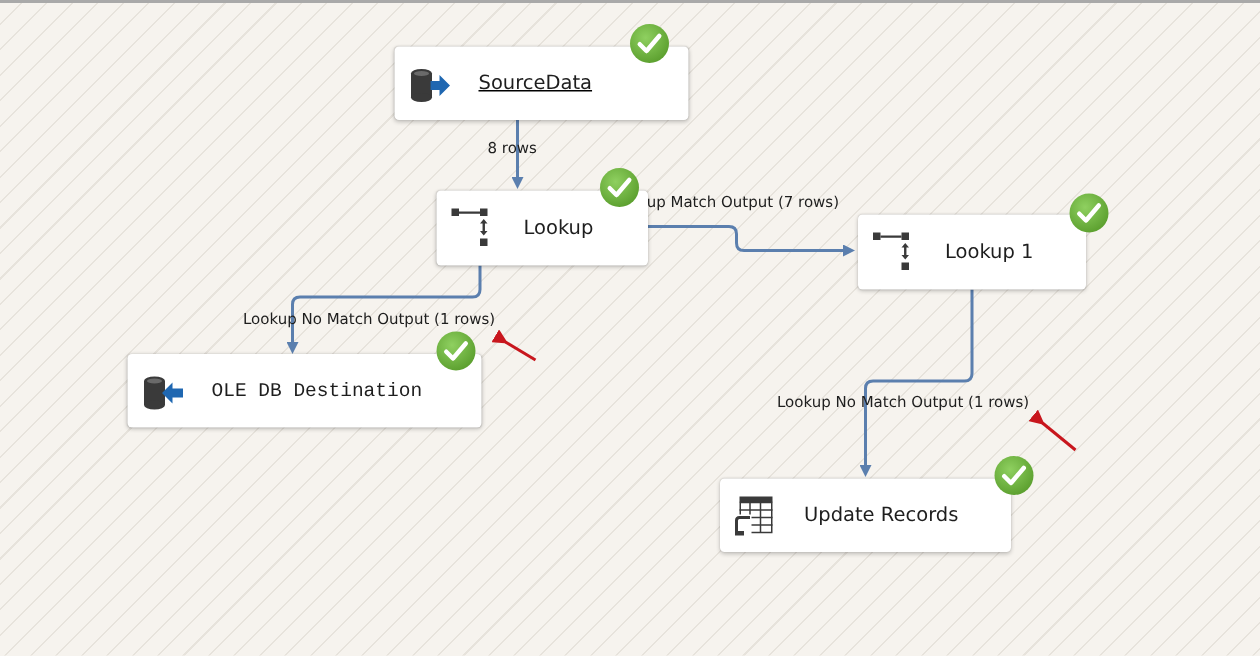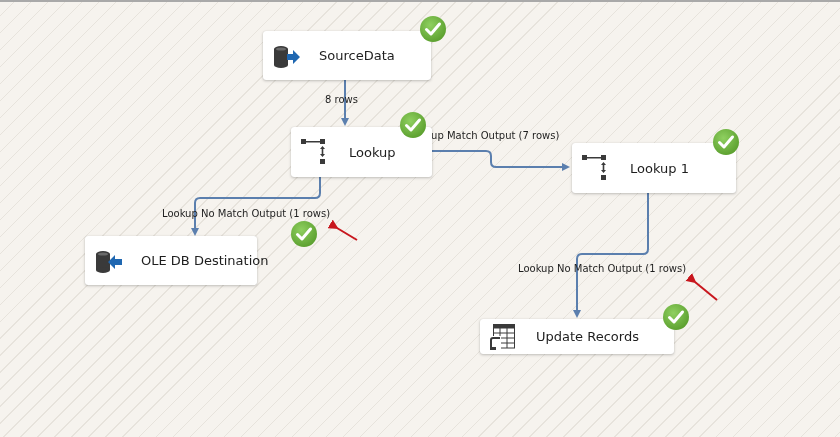--- a/index.html
+++ b/index.html
@@ -38,21 +38,21 @@
   <path d="M648,193 L648,249 Q648,254 643,254 L582,254 Q577,254 577,259 L577,314" stroke="#5b7fae" stroke-width="2" fill="none" marker-end="url(#ah)"></path>
   <line x1="357" y1="240" x2="337" y2="228" stroke="#c8161d" stroke-width="2" marker-end="url(#rah)"></line>
   <line x1="717" y1="300" x2="695" y2="282" stroke="#c8161d" stroke-width="2" marker-end="url(#rah)"></line>
 </svg>
 
 <div class="elabel" style="left:325px;top:94px;">8 rows</div>
 <div class="elabel" style="left:408px;top:130px;">Lookup Match Output (7 rows)</div>
 <div class="elabel" style="left:162px;top:208px;">Lookup No Match Output (1 rows)</div>
 <div class="elabel" style="left:518px;top:263px;">Lookup No Match Output (1 rows)</div>
 
-<div class="node" style="left:263px;top:31px;width:168px;height:49px;">
+<div class="node" style="left:263px;top:31px;width:196px;height:49px;text-decoration:underline;">
   <svg class="ico" viewBox="0 0 30 30">
     <ellipse cx="10" cy="8" rx="7" ry="3" fill="#3a3a3a"></ellipse>
     <rect x="3" y="8" width="14" height="16" fill="#3a3a3a"></rect>
     <ellipse cx="10" cy="24" rx="7" ry="3" fill="#3a3a3a"></ellipse>
     <ellipse cx="10" cy="8" rx="5" ry="1.6" fill="#6a6a6a"></ellipse>
     <path d="M16,13 L22,13 L22,9 L29,16 L22,23 L22,19 L16,19 Z" fill="#1f67b1"></path>
   </svg>
   <span class="lbl">SourceData</span>
 </div>
 
@@ -60,43 +60,43 @@
   <svg class="ico" viewBox="0 0 30 30">
     <rect x="2" y="2" width="5" height="5" fill="#3a3a3a"></rect>
     <rect x="7" y="4" width="14" height="1.5" fill="#3a3a3a"></rect>
     <rect x="21" y="2" width="5" height="5" fill="#3a3a3a"></rect>
     <path d="M23.5,9 L26,12 L24.3,12 L24.3,17 L26,17 L23.5,20 L21,17 L22.7,17 L22.7,12 L21,12 Z" fill="#3a3a3a"></path>
     <rect x="21" y="22" width="5" height="5" fill="#3a3a3a"></rect>
   </svg>
   <span class="lbl" style="margin-left:20px">Lookup</span>
 </div>
 
-<div class="node" style="left:572px;top:143px;width:164px;height:50px;">
+<div class="node" style="left:572px;top:143px;width:152px;height:50px;">
   <svg class="ico" viewBox="0 0 30 30">
     <rect x="2" y="2" width="5" height="5" fill="#3a3a3a"></rect>
     <rect x="7" y="4" width="14" height="1.5" fill="#3a3a3a"></rect>
     <rect x="21" y="2" width="5" height="5" fill="#3a3a3a"></rect>
     <path d="M23.5,9 L26,12 L24.3,12 L24.3,17 L26,17 L23.5,20 L21,17 L22.7,17 L22.7,12 L21,12 Z" fill="#3a3a3a"></path>
     <rect x="21" y="22" width="5" height="5" fill="#3a3a3a"></rect>
   </svg>
   <span class="lbl" style="margin-left:20px">Lookup 1</span>
 </div>
 
-<div class="node" style="left:85px;top:236px;width:172px;height:49px;">
+<div class="node" style="left:85px;top:236px;width:236px;height:49px;font-family:Liberation Mono, monospace;">
   <svg class="ico" viewBox="0 0 30 30">
     <ellipse cx="10" cy="8" rx="7" ry="3" fill="#3a3a3a"></ellipse>
     <rect x="3" y="8" width="14" height="16" fill="#3a3a3a"></rect>
     <ellipse cx="10" cy="24" rx="7" ry="3" fill="#3a3a3a"></ellipse>
     <ellipse cx="10" cy="8" rx="5" ry="1.6" fill="#6a6a6a"></ellipse>
     <path d="M29,13 L22,13 L22,9 L15,16 L22,23 L22,19 L29,19 Z" fill="#1f67b1"></path>
   </svg>
   <span class="lbl">OLE DB Destination</span>
 </div>
 
-<div class="node" style="left:480px;top:319px;width:194px;height:35px;">
+<div class="node" style="left:480px;top:319px;width:194px;height:49px;">
   <svg class="ico" viewBox="0 0 30 30">
     <rect x="5" y="2" width="22" height="4" fill="#3a3a3a"></rect>
     <rect x="5.5" y="6" width="21" height="20" fill="none" stroke="#3a3a3a" stroke-width="1"></rect>
     <line x1="12" y1="6" x2="12" y2="26" stroke="#3a3a3a" stroke-width="1"></line>
     <line x1="19" y1="6" x2="19" y2="26" stroke="#3a3a3a" stroke-width="1"></line>
     <line x1="5" y1="11" x2="27" y2="11" stroke="#3a3a3a" stroke-width="1"></line>
     <line x1="5" y1="16" x2="27" y2="16" stroke="#3a3a3a" stroke-width="1"></line>
     <line x1="5" y1="21" x2="27" y2="21" stroke="#3a3a3a" stroke-width="1"></line>
     <rect x="2" y="14" width="11" height="14" fill="#ffffff"></rect>
     <path d="M3,27 L3,18 Q3,16 5,16 L12,16" stroke="#3a3a3a" stroke-width="2" fill="none"></path>

